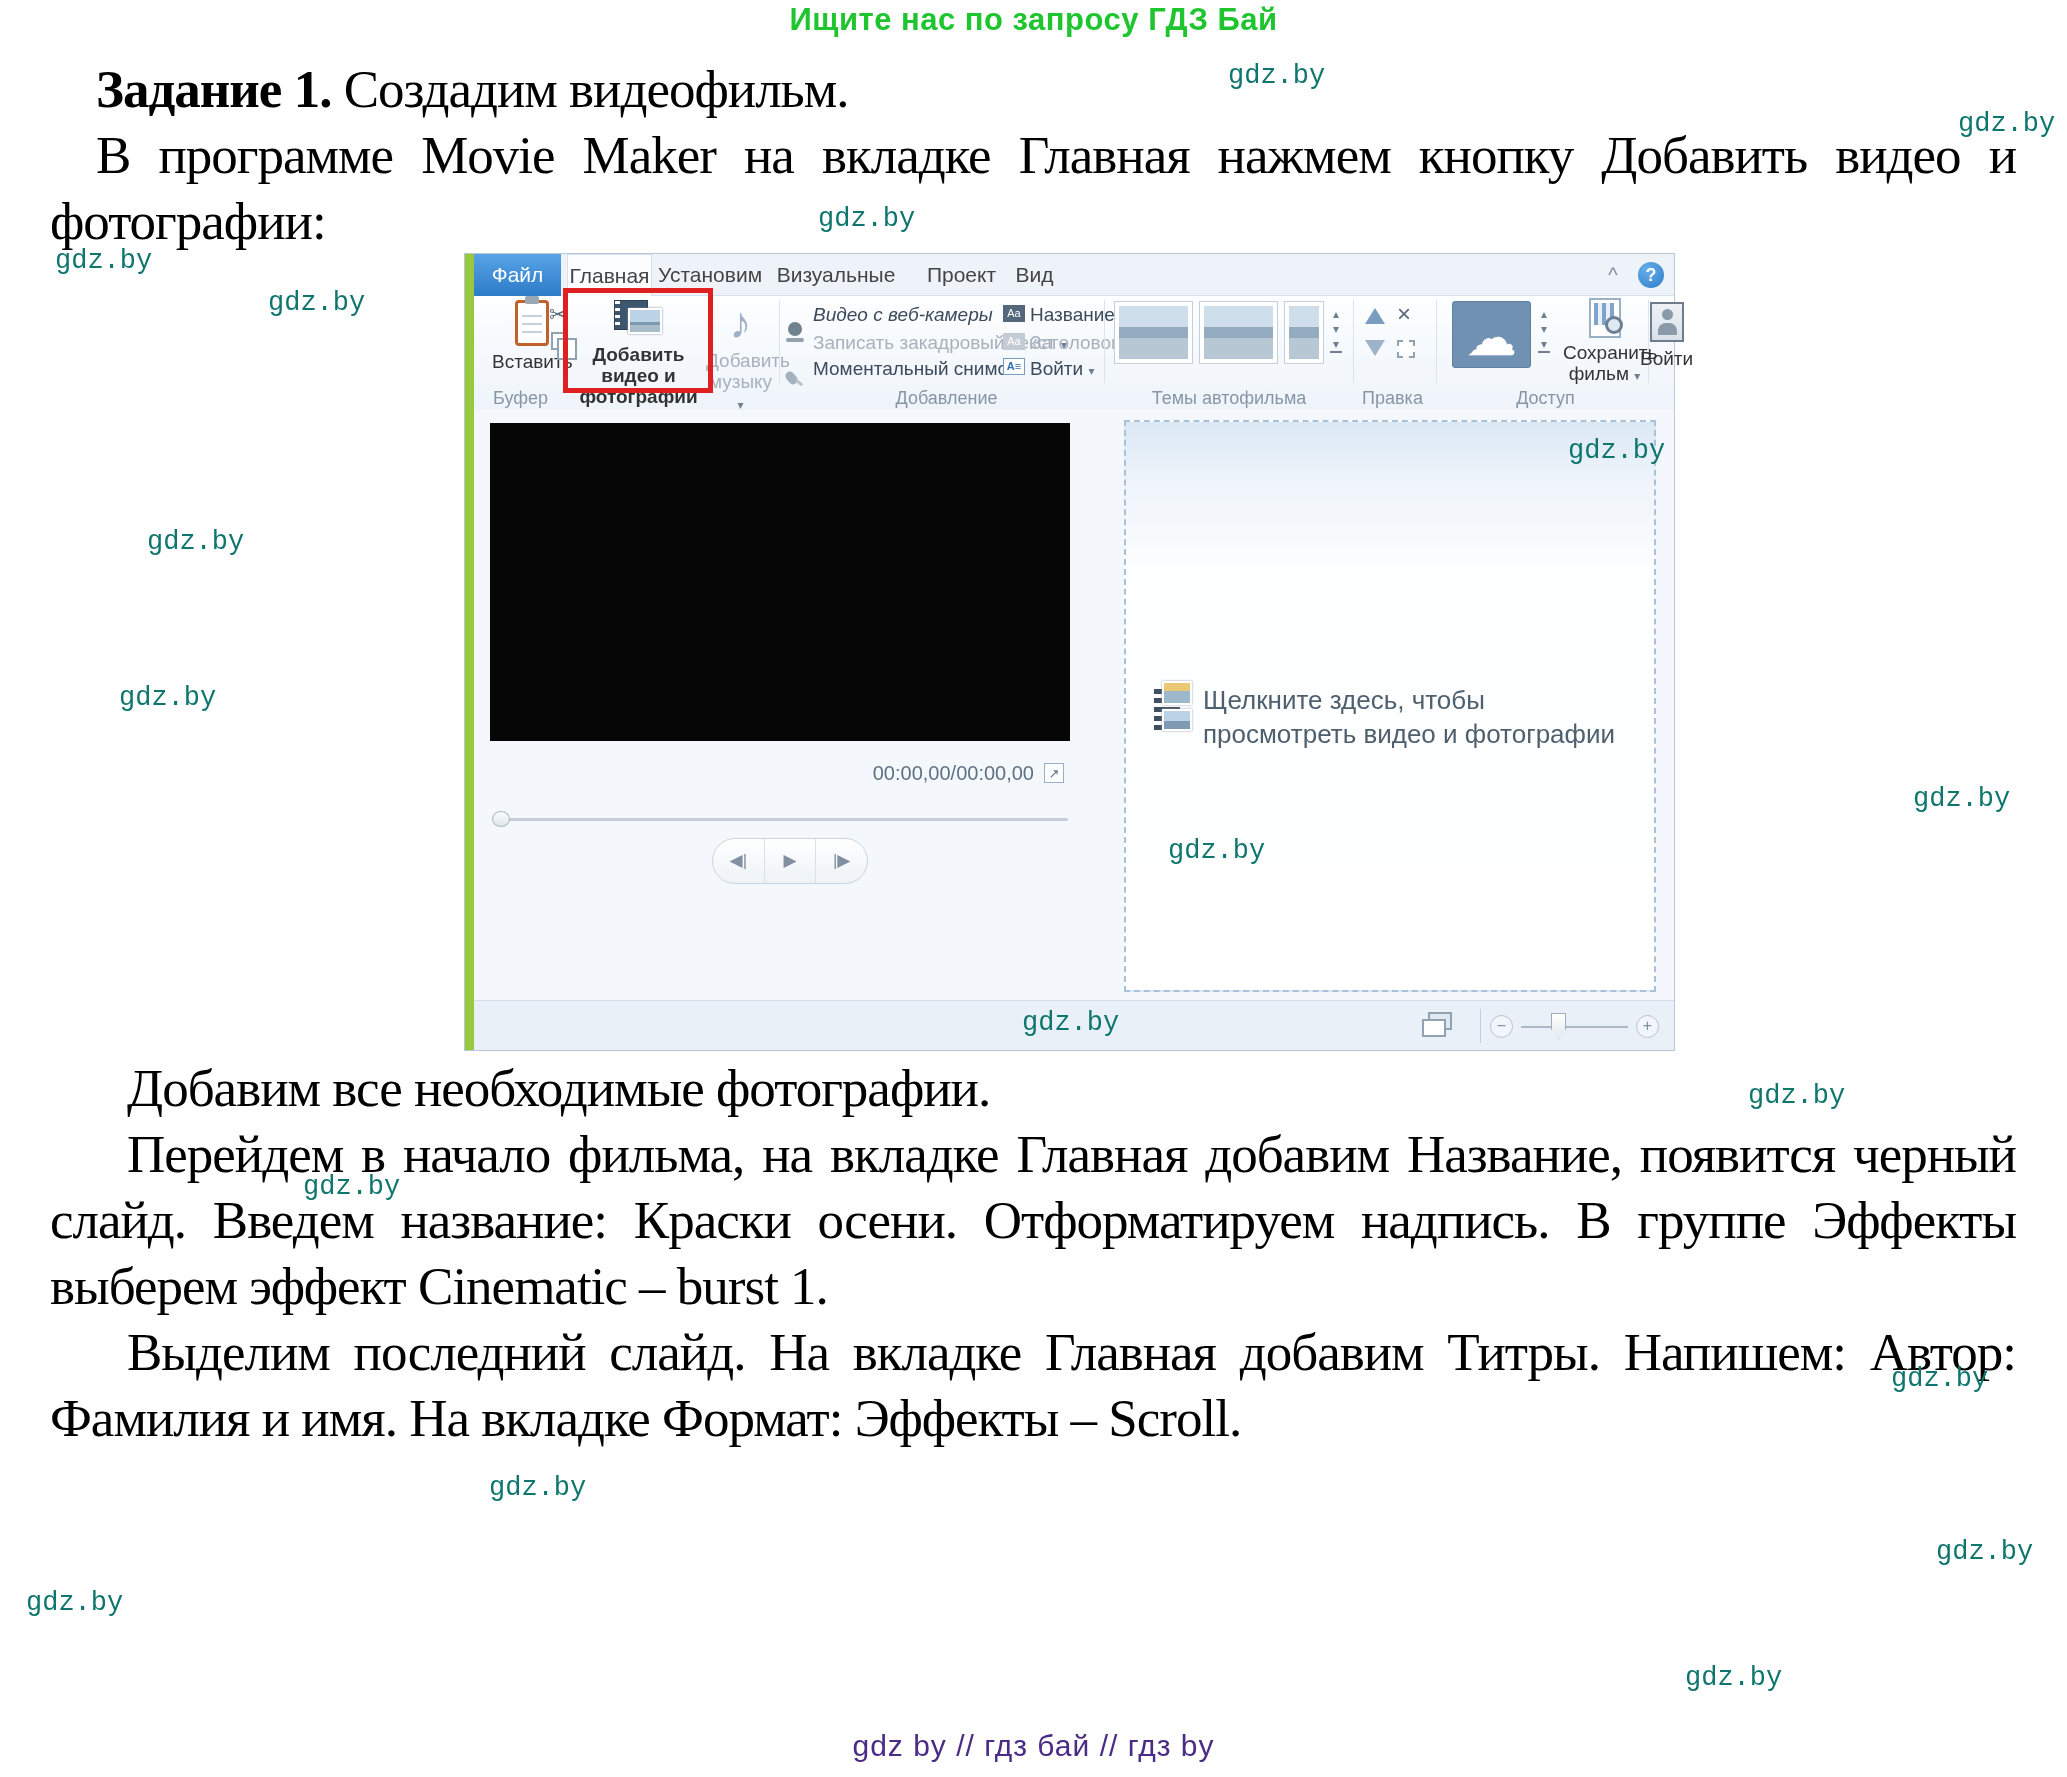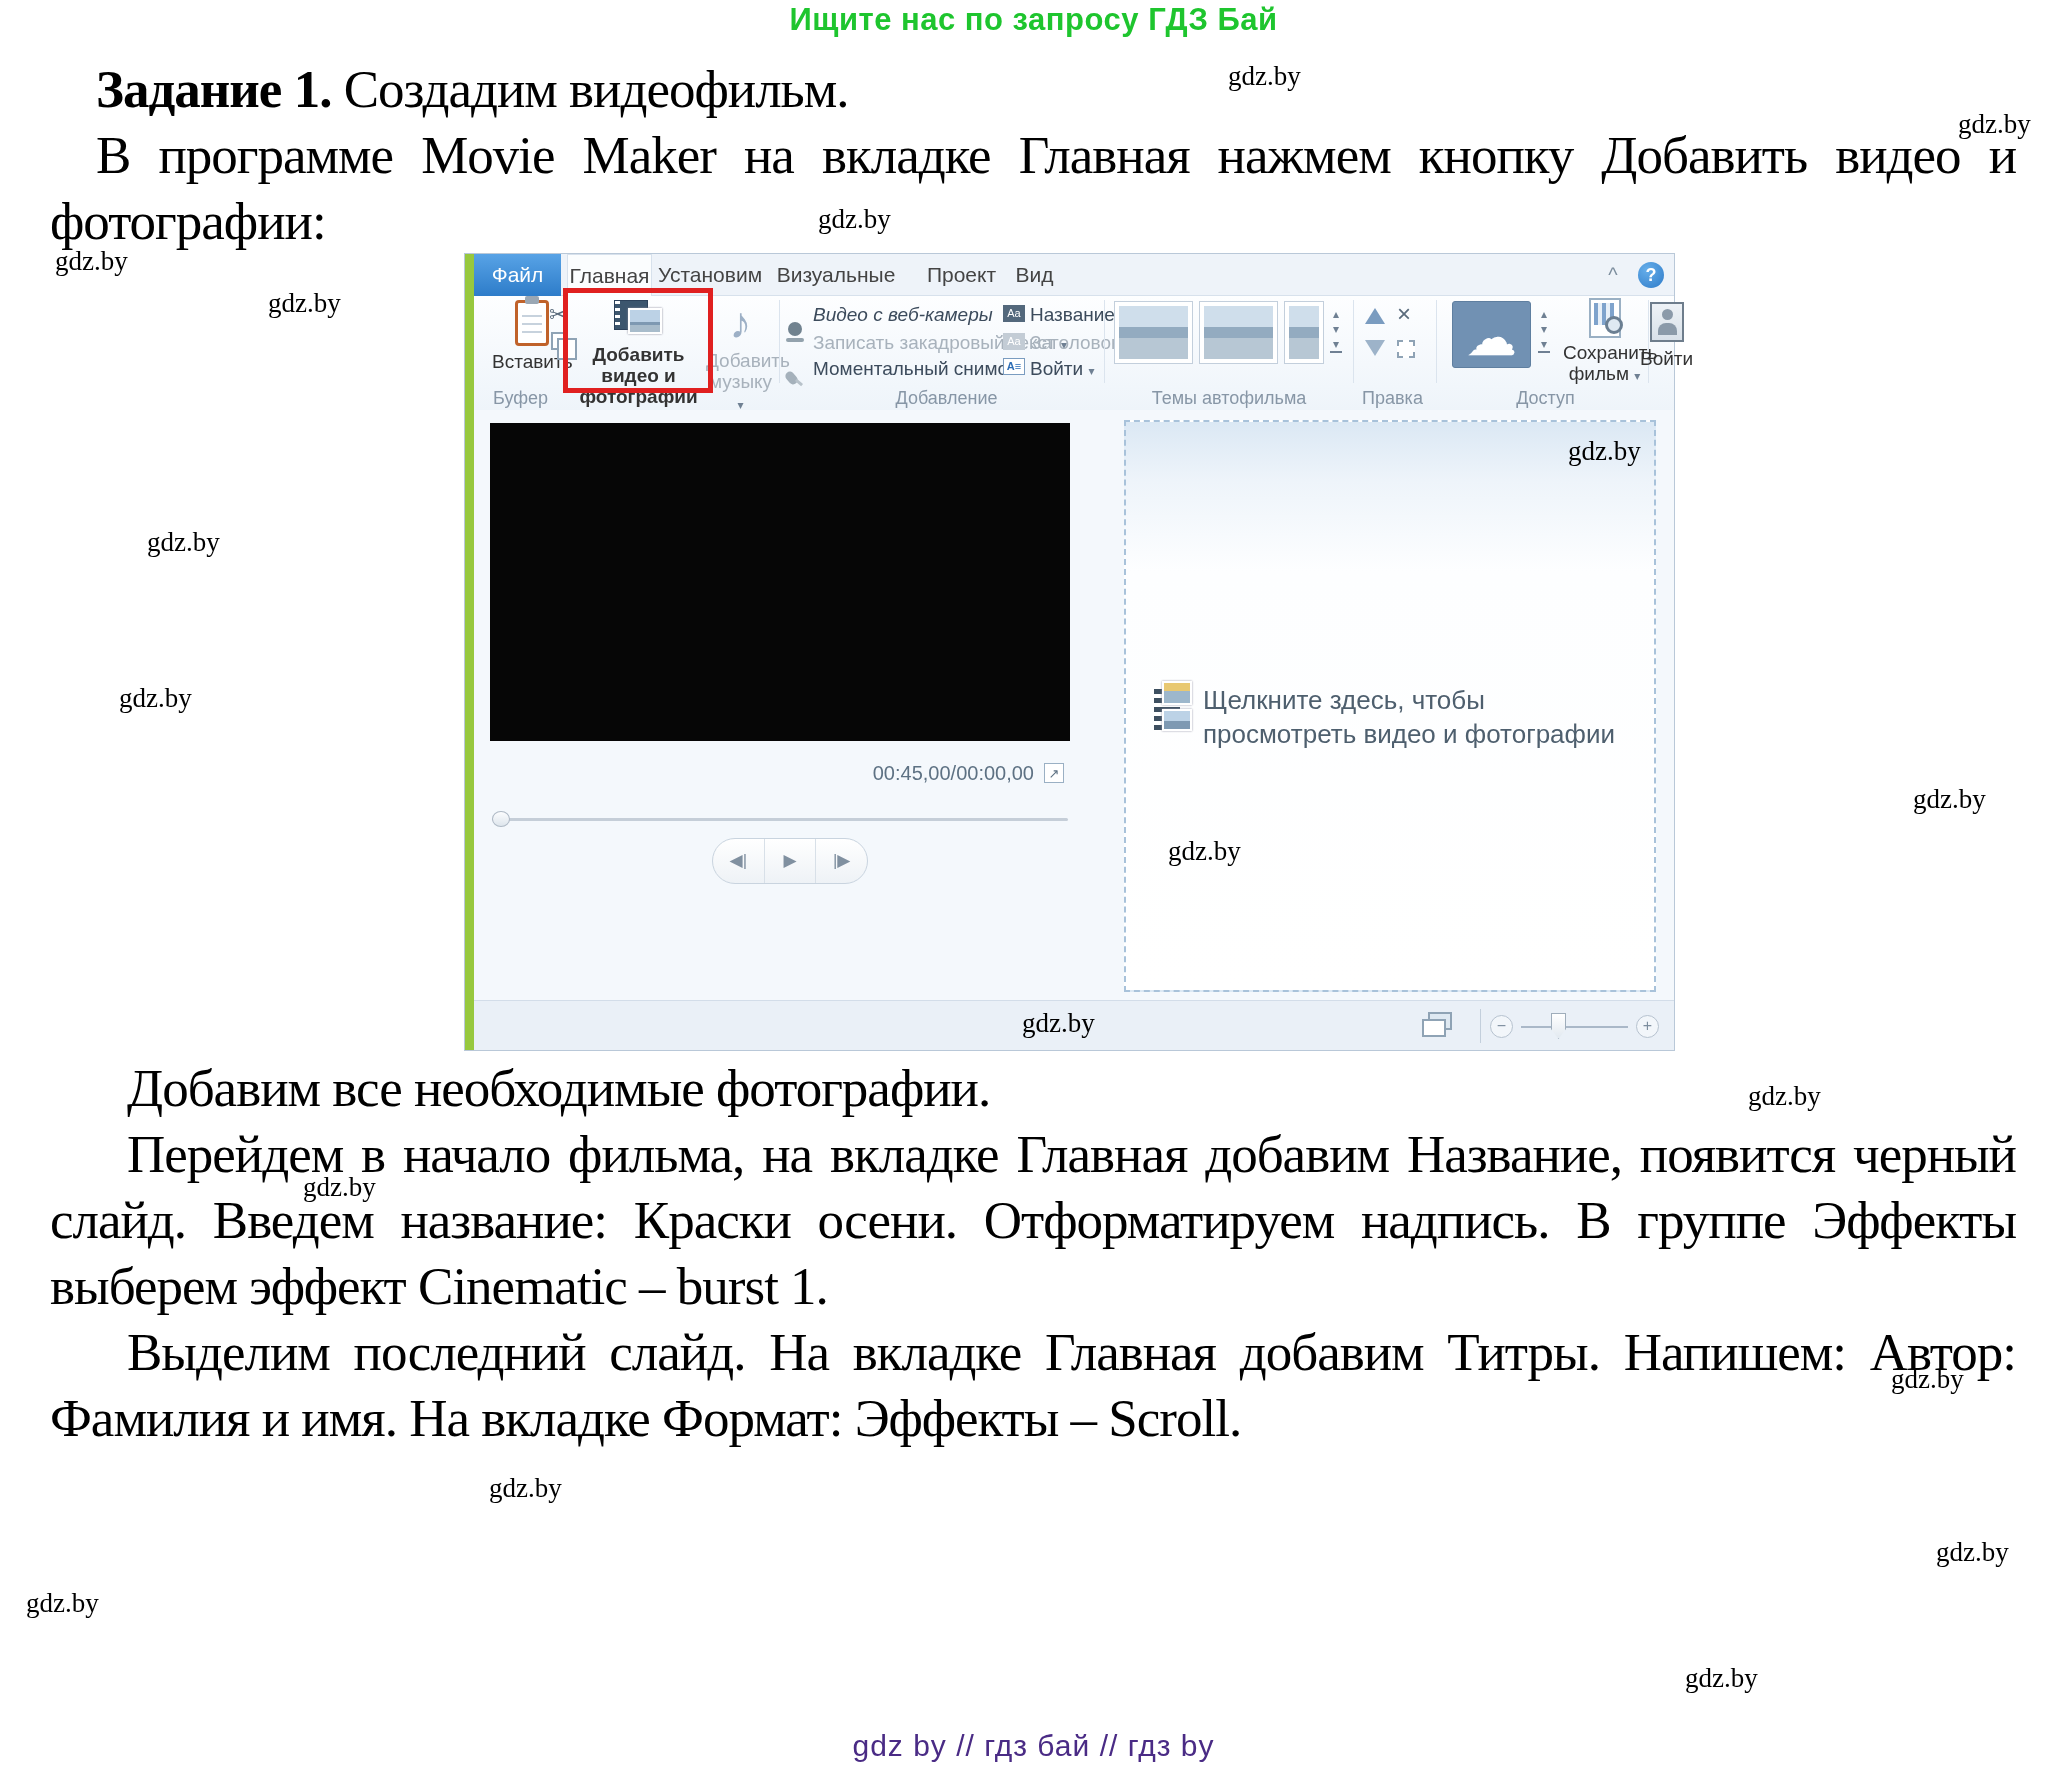--- a/index.html
+++ b/index.html
@@ -8,22 +8,22 @@
     width:2067px; height:1777px; position:relative; background:#ffffff;
     font-family:"Liberation Serif", serif; overflow:hidden;
   }
   
   .banner {
     position:absolute; top:2px; left:0; width:100%; text-align:center;
     font-family:"Liberation Sans", sans-serif; font-size:31px; font-weight:600;
     color:#1ec52e; letter-spacing:0.5px;
   }
   .wm {
-    position:absolute; font-family:Liberation Serif, serif; font-size:27px;
-    color:#000000; white-space:nowrap; z-index:30;
+    position:absolute; font-family:Liberation Mono, monospace; font-size:27px;
+    color:#0f766e; white-space:nowrap; z-index:30;
   }
   .doc-top { position:absolute; left:50px; top:40px; width:1966px;margin-top:16px; }
   .doc-bottom { position:absolute; left:50px; top:1055px; width:1966px; }
   .doc-top p, .doc-bottom p {
     margin:0; font-size:53px; line-height:66px; color:#000; letter-spacing:-1px;
     text-align:justify;
   }
   .p-task { text-indent:46px; text-align:left !important; }
   .p-intro { text-indent:46px; }
   .doc-bottom p { text-indent:77px; }
@@ -316,21 +316,21 @@
       <div class="ic-person" style="margin:0 auto;">
           <div class="head"></div>
           <div class="bod"></div>
         </div>
       <div class="btnlbl" style="margin-top:6px;">Войти</div>
     </div>
   </div>
 
   <div class="mm-main">
     <div class="preview"></div>
-    <div class="timecode">00:45,00/00:00,00</div>
+    <div class="timecode">00:00,00/00:00,00</div>
     <div class="expandbox"><span class="g g-expand"></span></div>
     <div class="seek">
       <div class="track"></div>
       <div class="knob"></div>
     </div>
     <div class="pill">
       <div class="pb">◀|</div>
       <div class="pb">▶</div>
       <div class="pb">|▶</div>
     </div>

